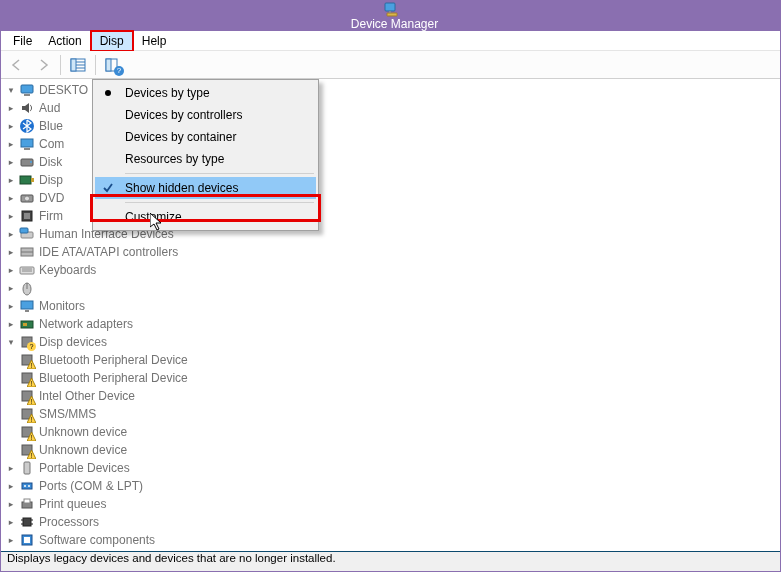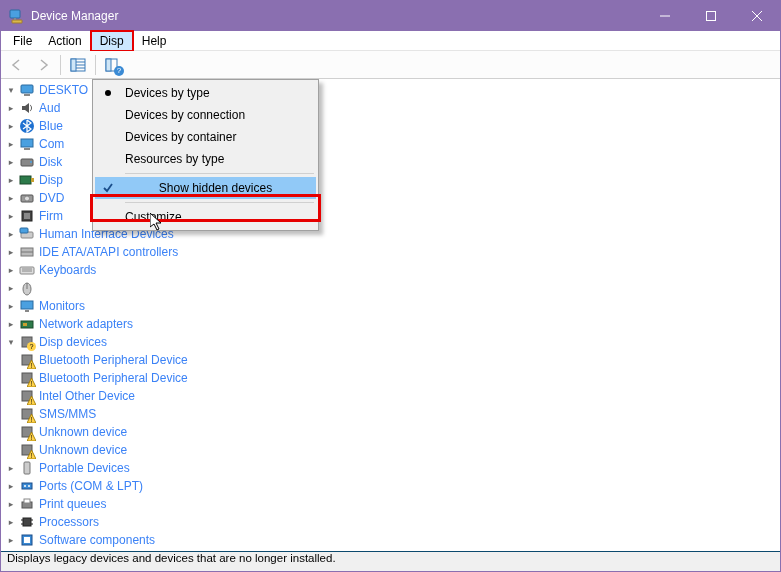--- a/index.html
+++ b/index.html
@@ -17,20 +17,21 @@
   }
   
   .titlebar {
     height: 30px;
     background: #8a6fb0;
     color: #fff;
     display: flex;
     align-items: center;
     padding: 0 0 0 8px;
     font-size: 12px;
+    flex-direction: column;
   }
   .titlebar .title-icon {
     width: 16px; height: 16px; margin-right: 6px;
     display: inline-flex; align-items: center; justify-content: center;
   }
   .titlebar .title-text { flex: 0 0 auto; }
   .titlebar .spacer { flex: 1; }
   .win-btn {
     width: 46px; height: 30px; display:flex; align-items:center; justify-content:center;
     color:#fff;
@@ -79,35 +80,35 @@
     color:#6b6b6b; font-size:9px;
   }
   .exp.none { visibility:hidden; }
   .dev-icon {
     width:16px; height:16px; margin:0 4px 0 0;
     display:inline-flex; align-items:center; justify-content:center;
   }
   .warn-overlay {
     position:absolute; right:-1px; bottom:-1px; width:9px; height:9px;
   }
-  .label { color:#3b82f6; }
+  .label { color:#737373; }
   .children { padding-left: 18px; }
   
   .dropdown {
     position:absolute; left:91px; top:0px; width:227px;
     background:#f0f0f0; border:1px solid #a0a0a0;
     box-shadow: 4px 4px 4px rgba(0,0,0,0.25);
     padding: 2px;
     z-index: 50;
   }
   .dd-item {
     height: 22px; display:flex; align-items:center; position:relative;
     padding-left: 30px; padding-right:10px; font-size:12px;
   }
-  .dd-item.selected { background:#91c9f7;justify-content:center; }
+  .dd-item.selected { background:#91c9f7; }
   .dd-check {
     position:absolute; left:0; top:0; width:26px; height:22px;
     display:flex; align-items:center; justify-content:center;
   }
   .dd-bullet { width:6px; height:6px; border-radius:50%; background:#000; }
   .dd-sep {
     height:1px; background:#d0d0d0; margin: 3px 2px 3px 30px;
   }
   .dd-highlight {
     position:absolute; border:3px solid #e60000; pointer-events:none;
@@ -199,21 +200,21 @@
 <div class="content">
 
   <div class="dropdown">
     <div class="dd-item">
       <span class="dd-check">
           <span class="dd-bullet"></span>
         </span>
       <span>Devices by type</span>
     </div>
     <div class="dd-item">
-      <span>Devices by connection</span>
+      <span>Devices by controllers</span>
     </div>
     <div class="dd-item">
       <span>Devices by container</span>
     </div>
     <div class="dd-item">
       <span>Resources by type</span>
     </div>
     <div class="dd-sep"></div>
     <div class="dd-item selected">
       <span class="dd-check">

